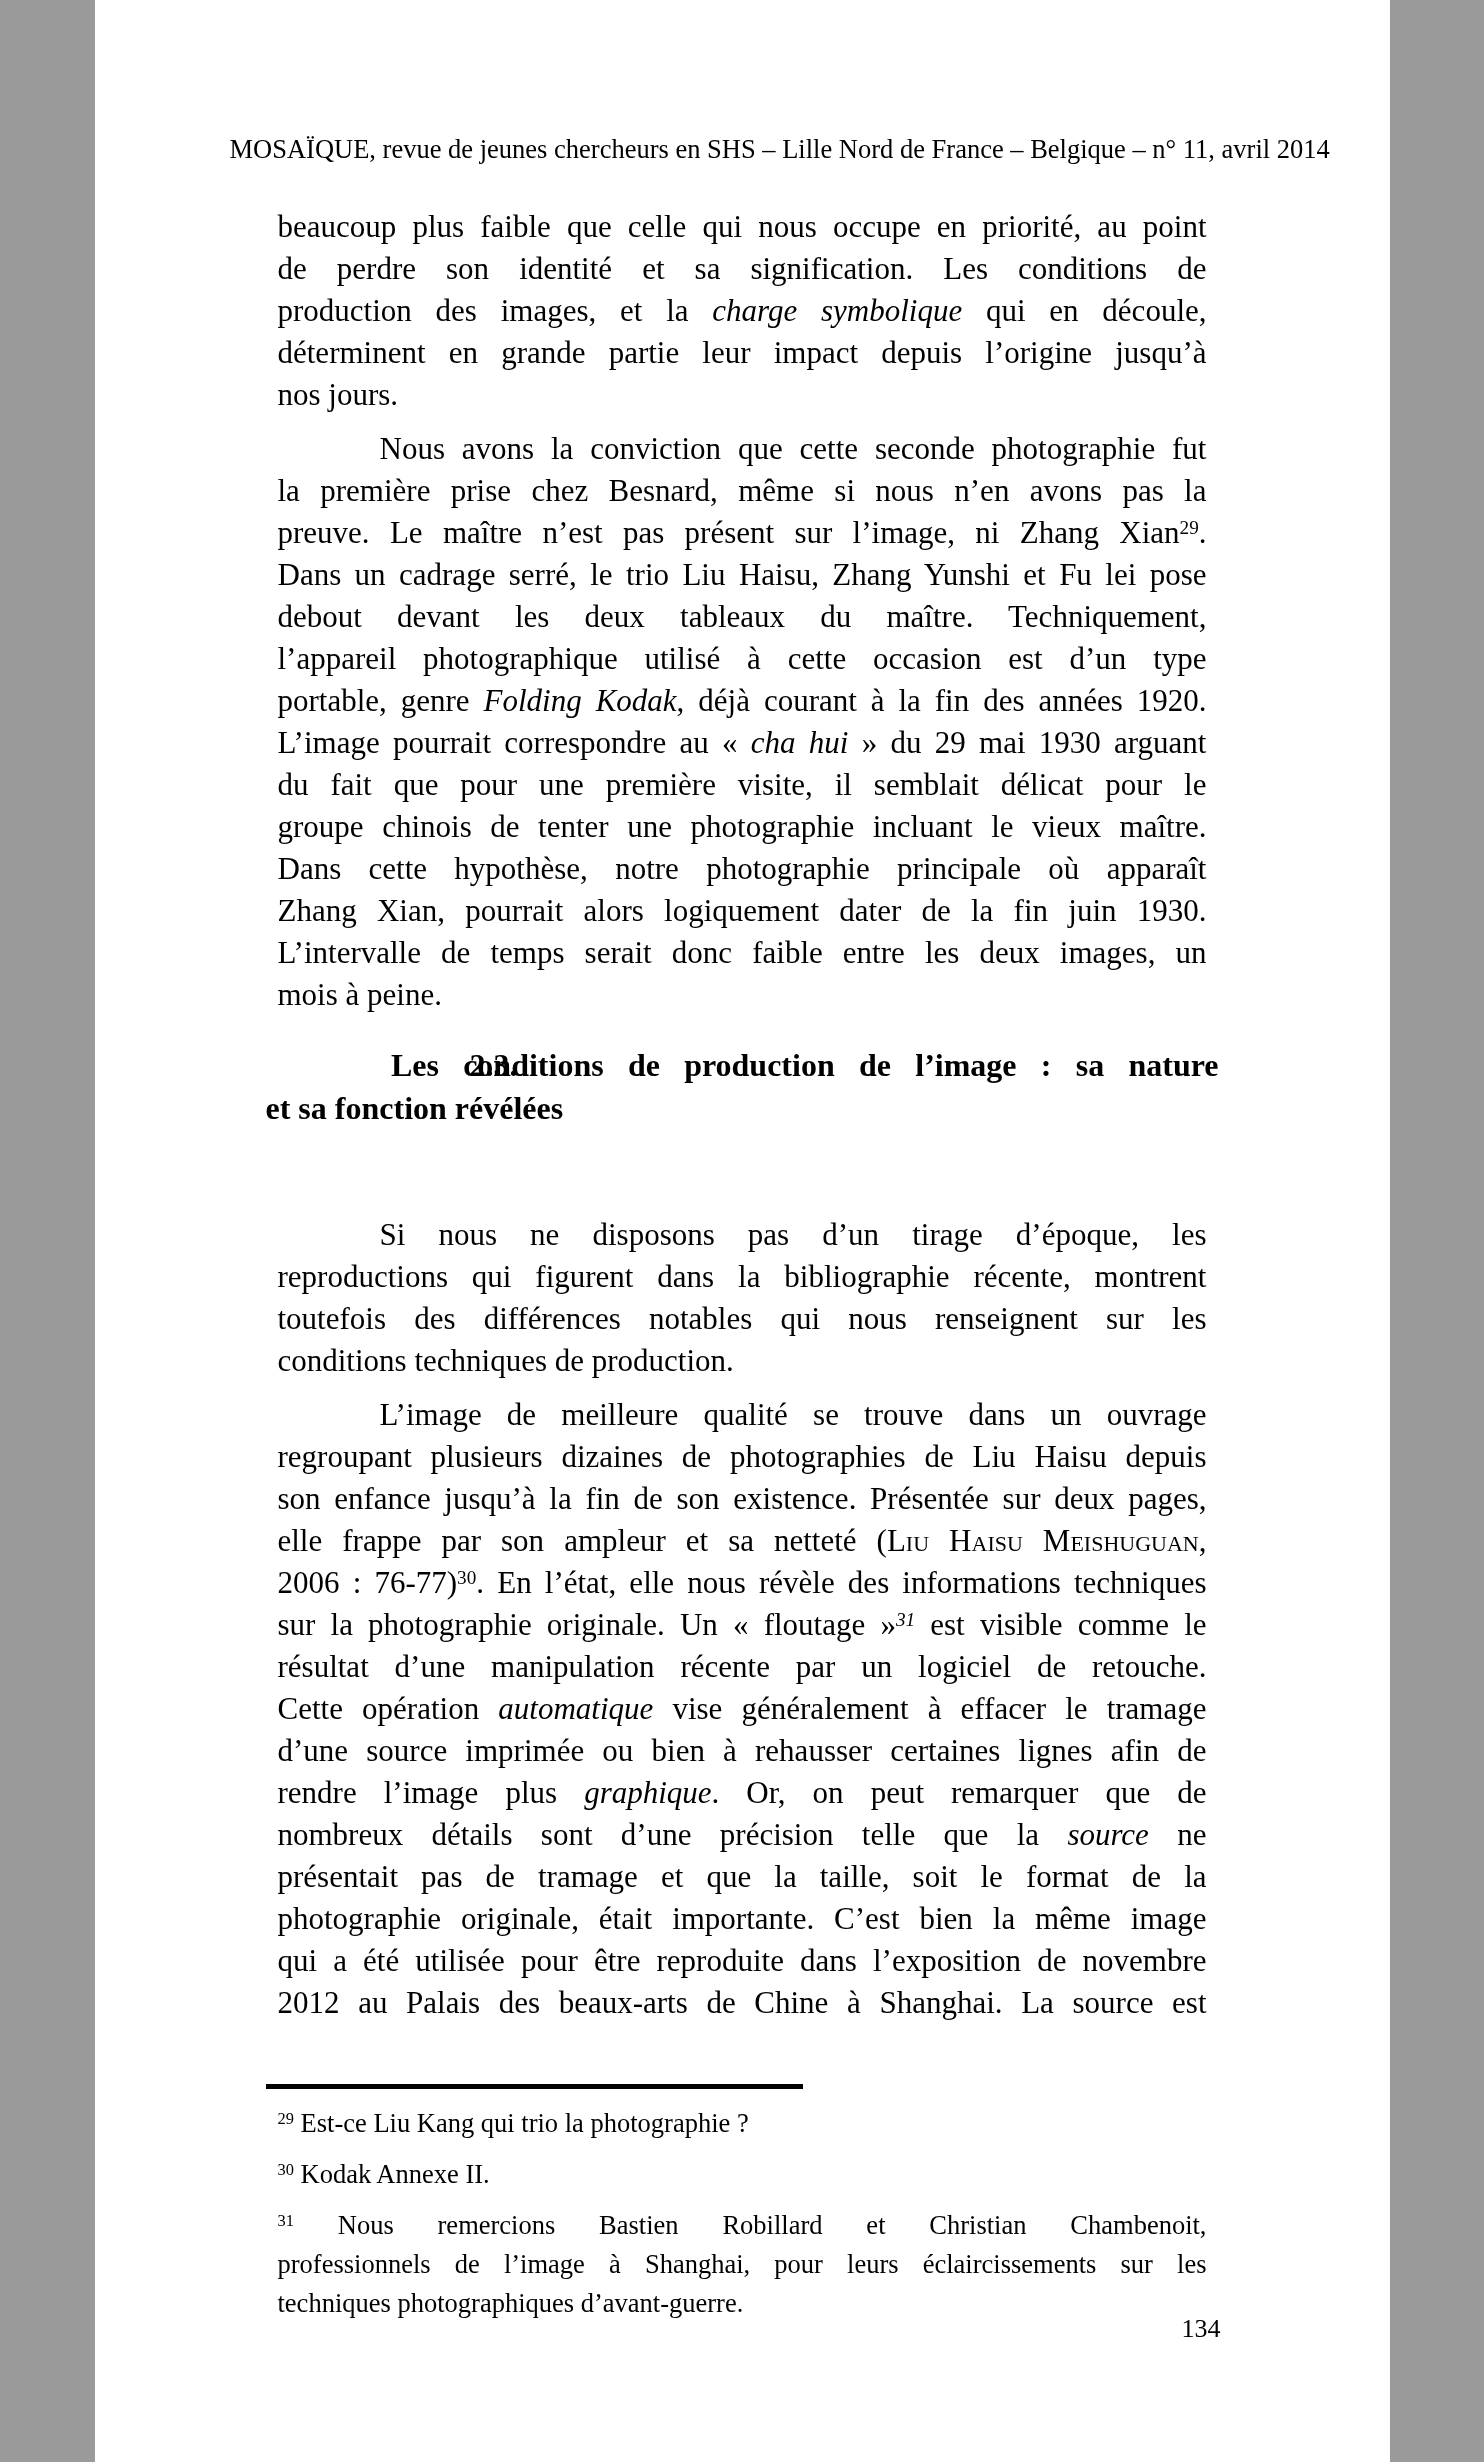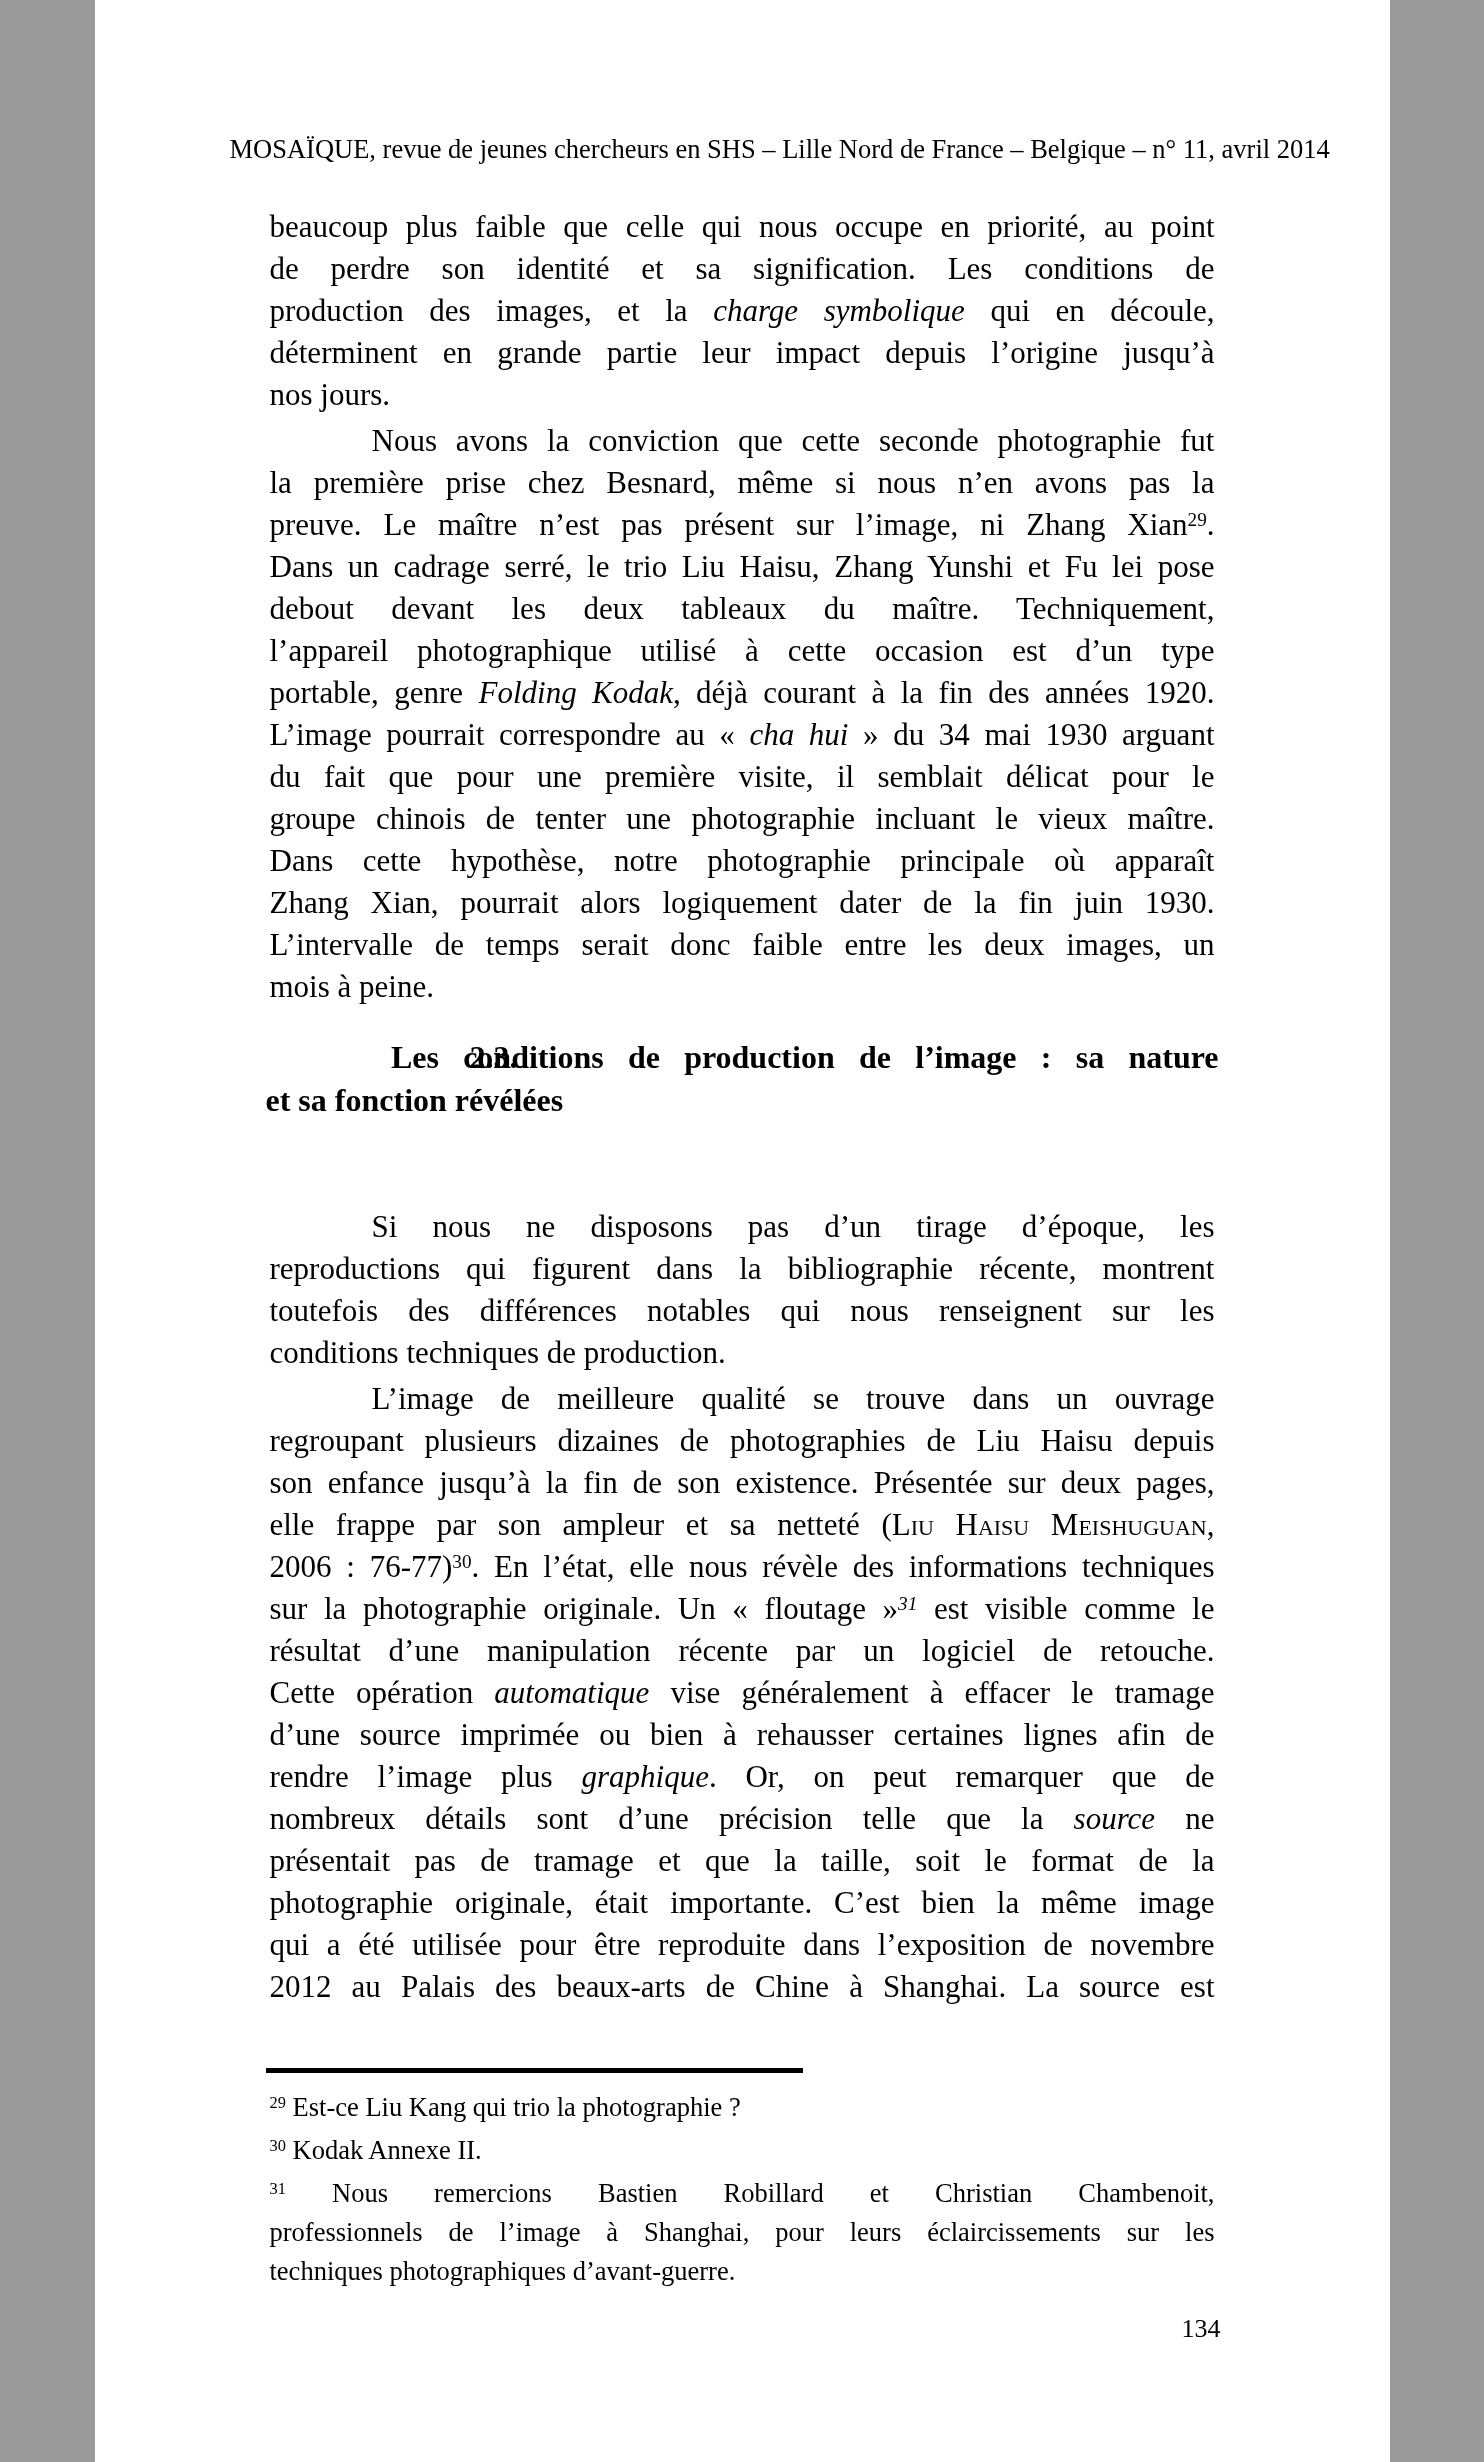--- a/index.html
+++ b/index.html
@@ -18,21 +18,21 @@
     text-align: center;
     font-size: 26.5px;
     line-height: 34px;
     white-space: nowrap;
   }
   .body {
     margin: 40px 171px 0;
     font-size: 31px;
     line-height: 42px;
   }
-  .block { margin: 4px; }
+  .block { margin: 12px; }
   .block.heading {
     font-weight: 700;
     font-size: 32px;
     line-height: 43px;
     margin: 28px 0 84px;
   }
   .line { text-align: justify; text-align-last: left; }
   .line.just { text-align-last: justify; }
   .line.indent { text-indent: 102px; }
   .it { font-style: italic; }
@@ -78,21 +78,21 @@
         <div class="line"><span>nos jours.</span></div>
       </div>
       <div class="block para">
         <div class="line just indent"><span>Nous avons la conviction que cette seconde photographie fut</span></div>
         <div class="line just"><span>la première prise chez Besnard, même si nous n’en avons pas la</span></div>
         <div class="line just"><span>preuve. Le maître n’est pas présent sur l’image, ni Zhang Xian</span><span class="sup">29</span><span>.</span></div>
         <div class="line just"><span>Dans un cadrage serré, le trio Liu Haisu, Zhang Yunshi et Fu lei pose</span></div>
         <div class="line just"><span>debout devant les deux tableaux du maître. Techniquement,</span></div>
         <div class="line just"><span>l’appareil photographique utilisé à cette occasion est d’un type</span></div>
         <div class="line just"><span>portable, genre </span><span class="it">Folding Kodak</span><span>, déjà courant à la fin des années 1920.</span></div>
-        <div class="line just"><span>L’image pourrait correspondre au « </span><span class="it">cha hui</span><span> » du 34 mai 1930 arguant</span></div>
+        <div class="line just"><span>L’image pourrait correspondre au « </span><span class="it">cha hui</span><span> » du 29 mai 1930 arguant</span></div>
         <div class="line just"><span>du fait que pour une première visite, il semblait délicat pour le</span></div>
         <div class="line just"><span>groupe chinois de tenter une photographie incluant le vieux maître.</span></div>
         <div class="line just"><span>Dans cette hypothèse, notre photographie principale où apparaît</span></div>
         <div class="line just"><span>Zhang Xian, pourrait alors logiquement dater de la fin juin 1930.</span></div>
         <div class="line just"><span>L’intervalle de temps serait donc faible entre les deux images, un</span></div>
         <div class="line"><span>mois à peine.</span></div>
       </div>
       <div class="block heading">
         <div class="line just indent"><span class="tab">2.3.</span><span>Les conditions de production de l’image : sa nature</span></div>
         <div class="line"><span>et sa fonction révélées</span></div>

